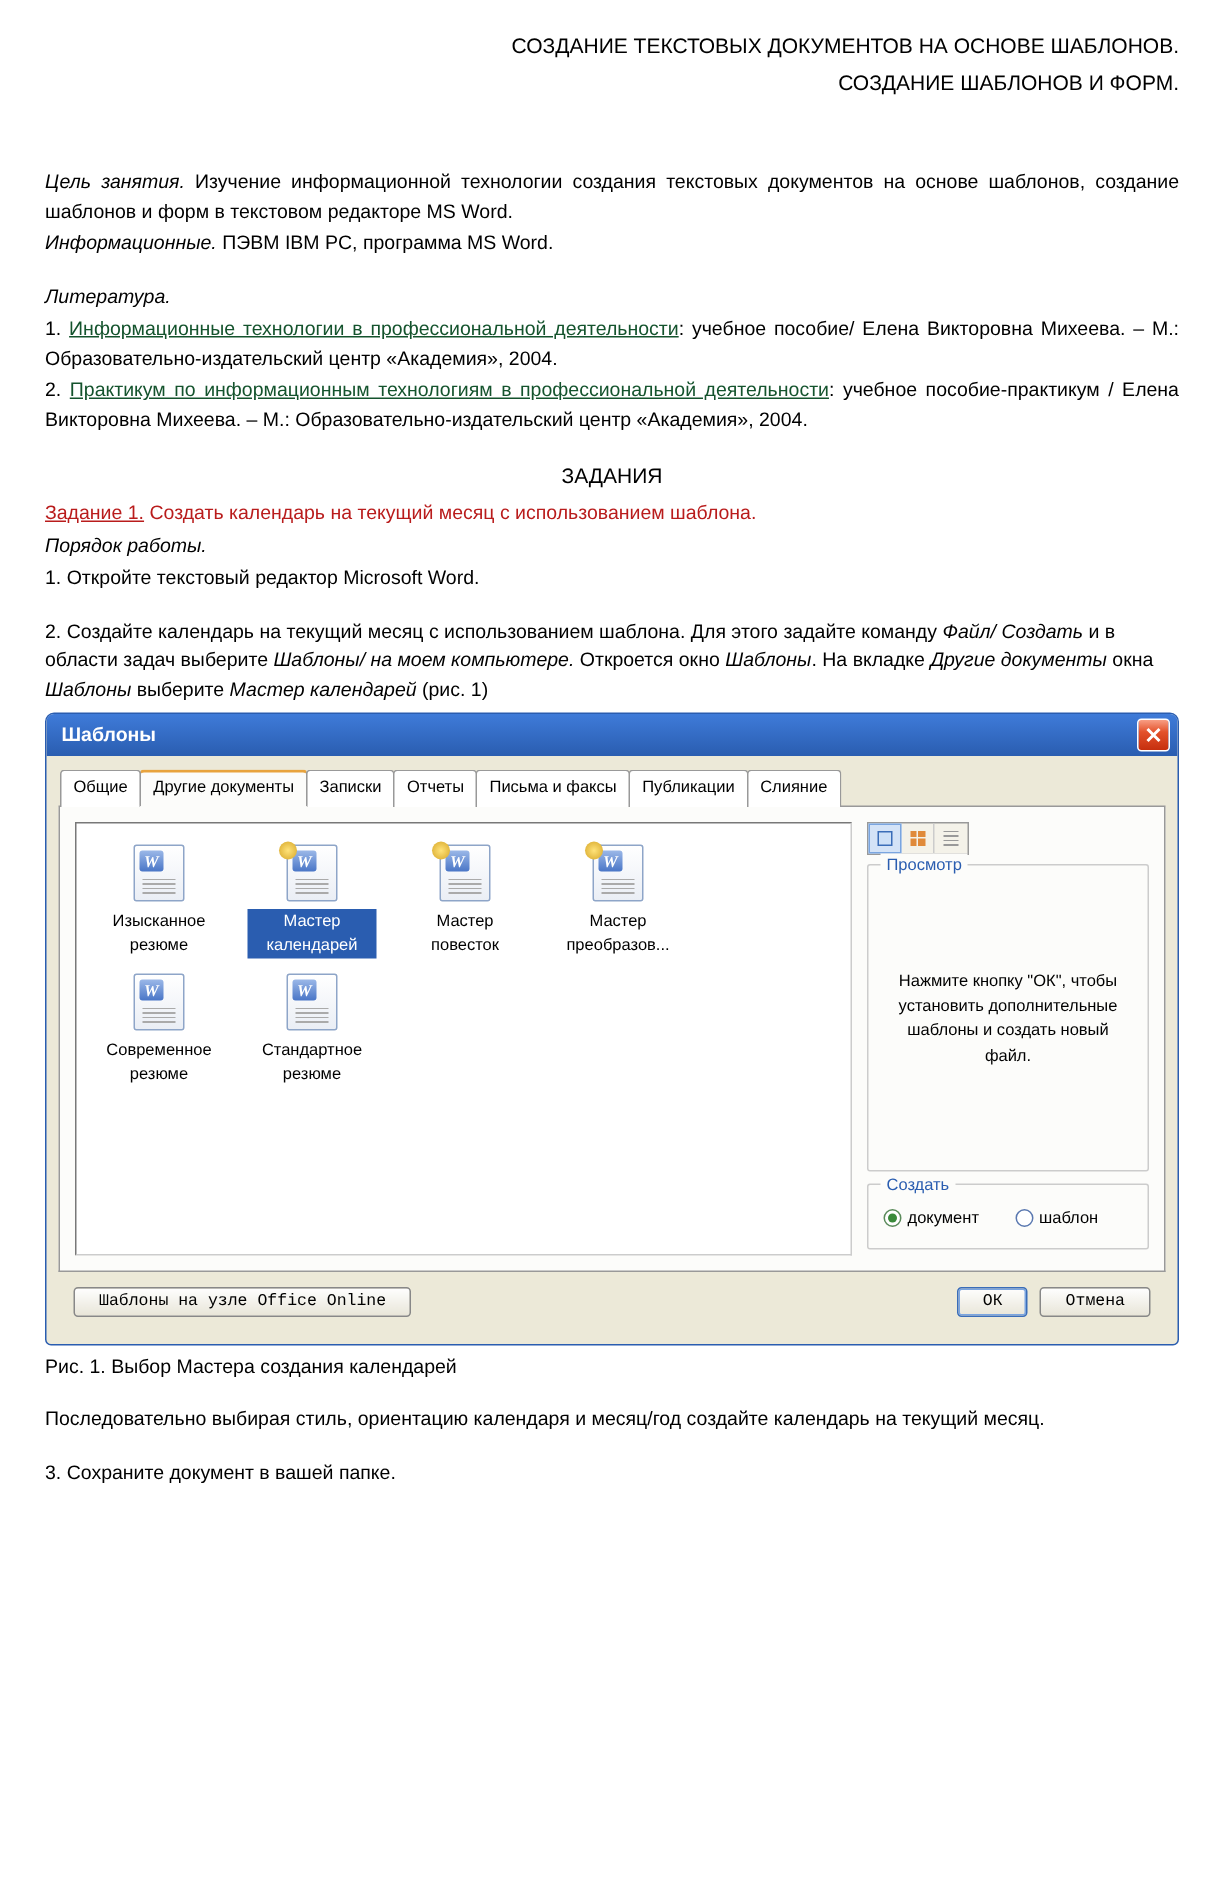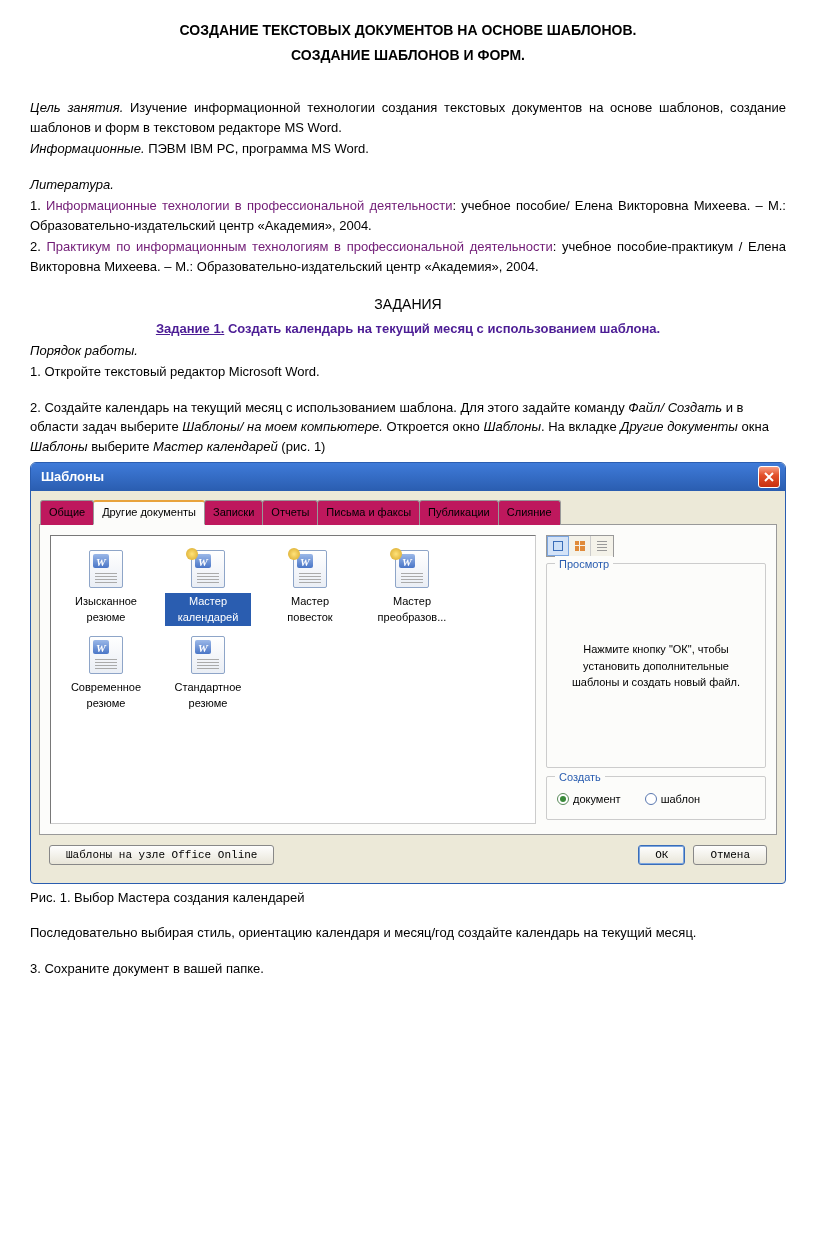--- a/index.html
+++ b/index.html
@@ -5,26 +5,26 @@
   * { box-sizing: border-box; margin: 0; padding: 0; }
   body {
     font-family: Verdana, Geneva, sans-serif;
     font-size: 13px;
     line-height: 1.5;
     color: #000;
     background: #fff;
     width: 816px;
     padding: 20px 30px;
   }
-  .title { font-weight: bold; text-align: center; font-size: 14px; margin-bottom: 4px; }
-  .section { margin-top: 32px; }
+  .title { font-weight: normal; text-align: right; font-size: 14px; margin-bottom: 4px; }
+  .section { margin-top: 45px; }
   .italic { font-style: italic; }
   .justify { text-align: justify; text-justify: inter-word; }
-  .link { color: #701a75; }
-  .task-title { color: #4c1d95; font-weight: bold; margin-top: 4px; text-align: center; }
+  .link { color: #14532d; text-decoration: underline; }
+  .task-title { color: #b91c1c; font-weight: normal; margin-top: 4px; }
   .task-title .num { text-decoration: underline; }
   .center-bold { text-align: center; font-weight: normal; margin-top: 18px; font-size: 14px; }
   p { margin-top: 2px; }
   .spacer { height: 14px; }
 
   
   .dialog {
     width: 756px;
     margin-top: 6px;
     border: 1px solid #2a5db0;
@@ -58,21 +58,21 @@
     display: flex;
     border-bottom: 1px solid #999;
     padding-left: 1px;
     gap: 0;
   }
   .tab {
     padding: 3px 8px;
     border: 1px solid #999;
     border-bottom: none;
     border-radius: 3px 3px 0 0;
-    background: #be185d;
+    background: #ffffff;
     margin-right: -1px;
     position: relative;
     top: 1px;
     font-size: 11px;
   }
   .tab.active {
     background: #fcfcfa;
     border-bottom: 1px solid #fcfcfa;
     border-top: 2px solid #e8a33d;
     padding-top: 2px;
@@ -148,21 +148,21 @@
     background: repeating-linear-gradient(to bottom, #aaa 0, #aaa 1px, transparent 1px, transparent 3px);
   }
   .wiz-badge {
     position: absolute;
     top: -2px; left: -2px;
     width: 12px; height: 12px;
     background: radial-gradient(circle, #ffe37a, #d6a526);
     border-radius: 50%;
   }
   .right-col {
-    width: 220px;
+    width: 188px;
     display: flex;
     flex-direction: column;
   }
   .view-toggle {
     display: flex;
     gap: 0;
     border: 1px solid #999;
     width: fit-content;
     margin-bottom: 6px;
     background: #f4f2e9;

